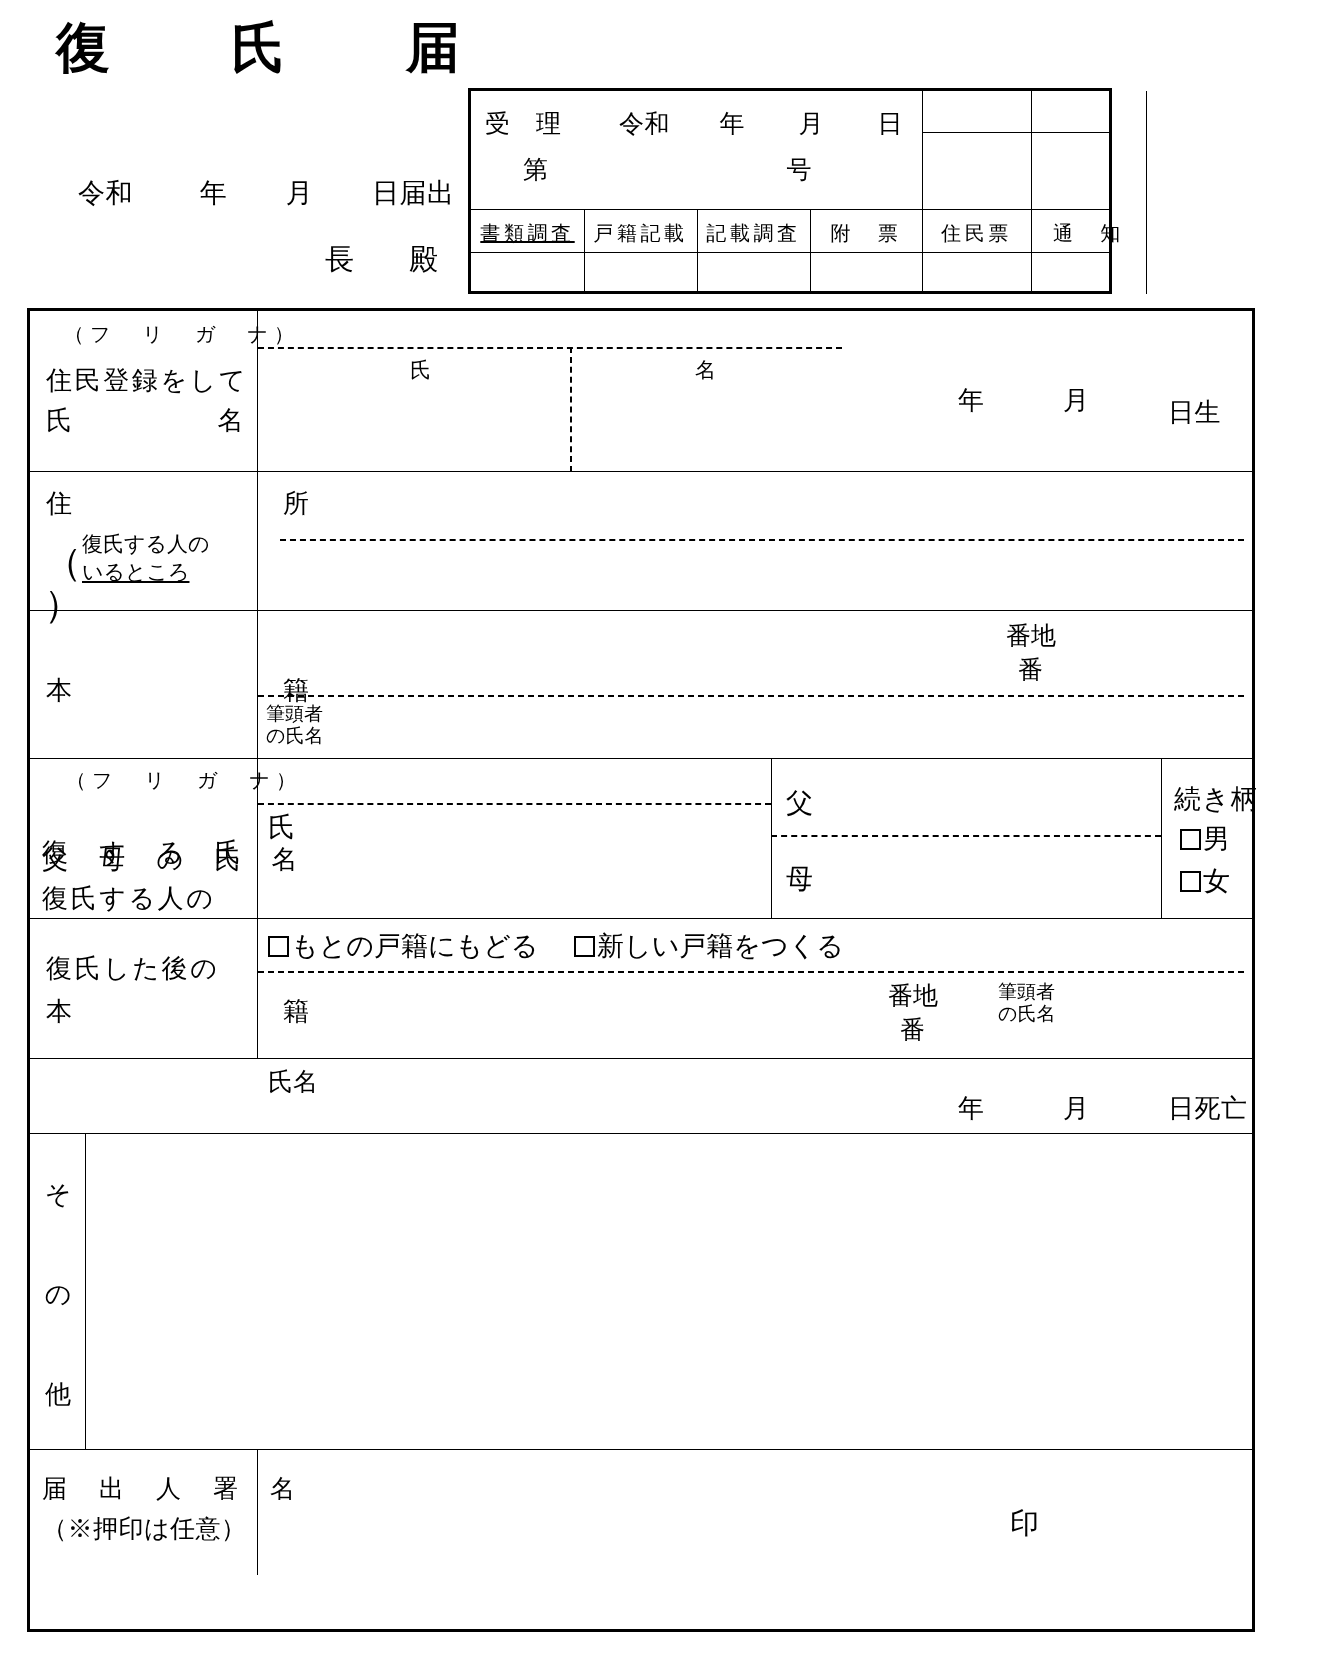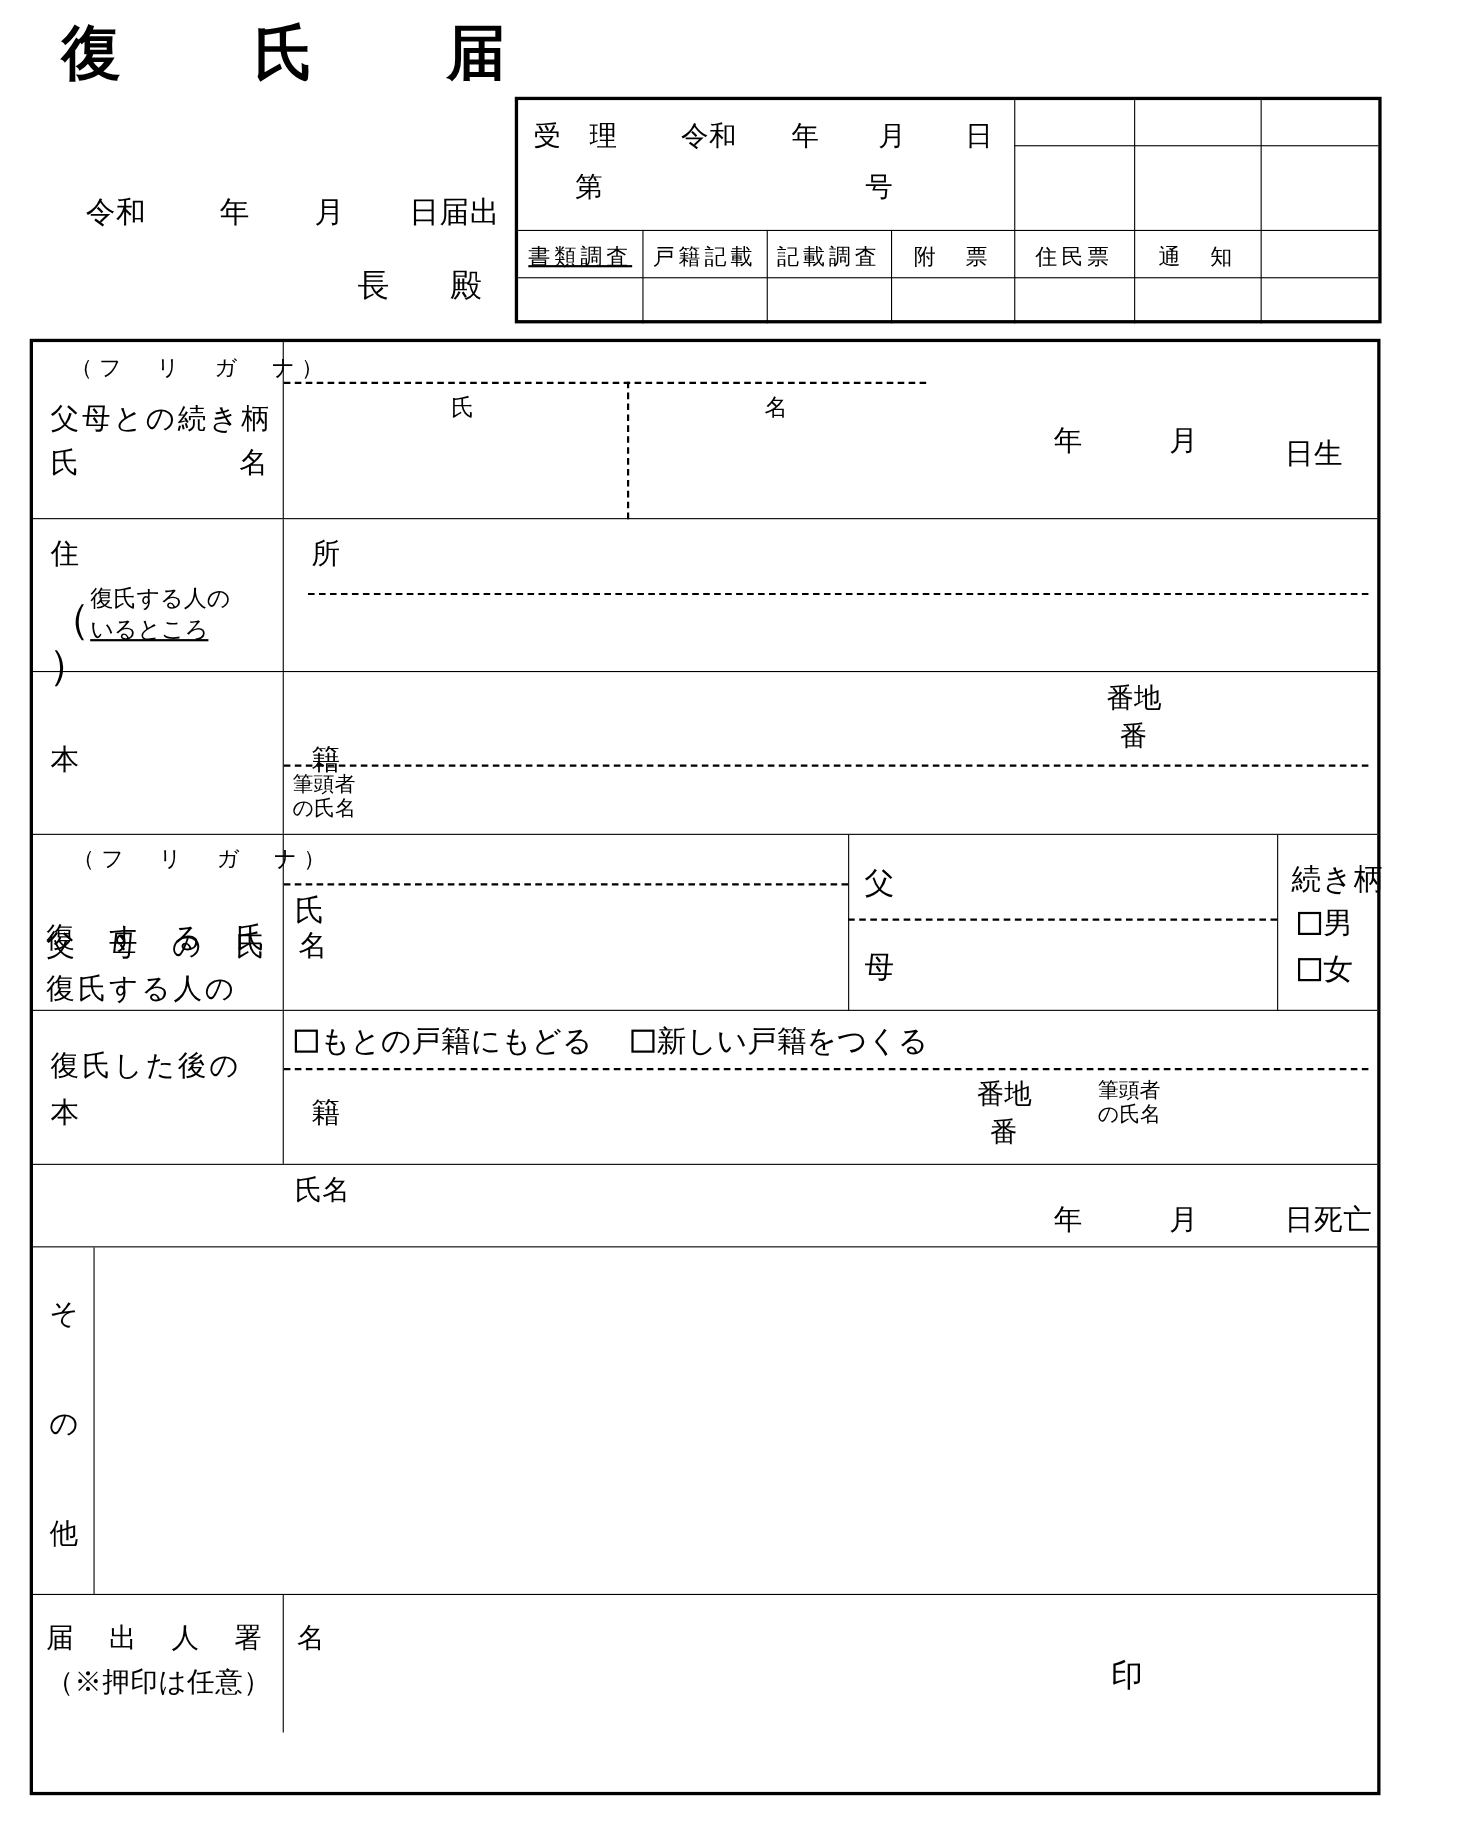--- a/index.html
+++ b/index.html
@@ -47,21 +47,21 @@
     top: 240px;
     font-size: 29px;
     letter-spacing: 0.45em;
   }
 
   
   #receipt-box {
     position: absolute;
     left: 468px;
     top: 88px;
-    width: 788px;
+    width: 644px;
     height: 206px;
     border: 3px solid #000;
     box-sizing: border-box;
   }
   .rc-v {           
     position: absolute;
     top: 0; bottom: 0;
     width: 1px;
     background: #000;
   }
@@ -253,21 +253,21 @@
     <div class="rc-cell-label" style="left:339px;top:129px; width:112px;">附　票</div>
     <div class="rc-cell-label" style="left:451px;top:129px; width:109px;">住民票</div>
     <div class="rc-cell-label" style="left:560px;top:129px; width:115px;">通　知</div>
   </div>
 
   <div id="main-table">
 
     <div class="row" style="height:161px;">
       <div class="lbl">
         <div class="lbl-inner furigana" style="top:10px;left:34px;">（フ　リ　ガ　ナ）</div>
-        <div class="lbl-inner lbl-main" style="top:52px;left:16px;">父母との続き柄</div>
+        <div class="lbl-inner lbl-main" style="top:52px;left:16px;">住民登録をして</div>
         <div class="lbl-inner lbl-main" style="top:92px;left:16px;">氏　　　　　名</div>
       </div>
       <div class="field">
         <div class="dash-h" style="left:0;width:584px;top:36px;"></div>
         <div class="dash-v" style="left:312px;top:36px;height:125px;"></div>
         <div class="mini" style="left:152px;top:45px;">氏</div>
         <div class="mini" style="left:437px;top:45px;">名</div>
         <div class="ymd" style="left:700px;top:72px;">年</div>
         <div class="ymd" style="left:805px;top:72px;">月</div>
         <div class="ymd" style="left:910px;top:84px;">日生</div>

